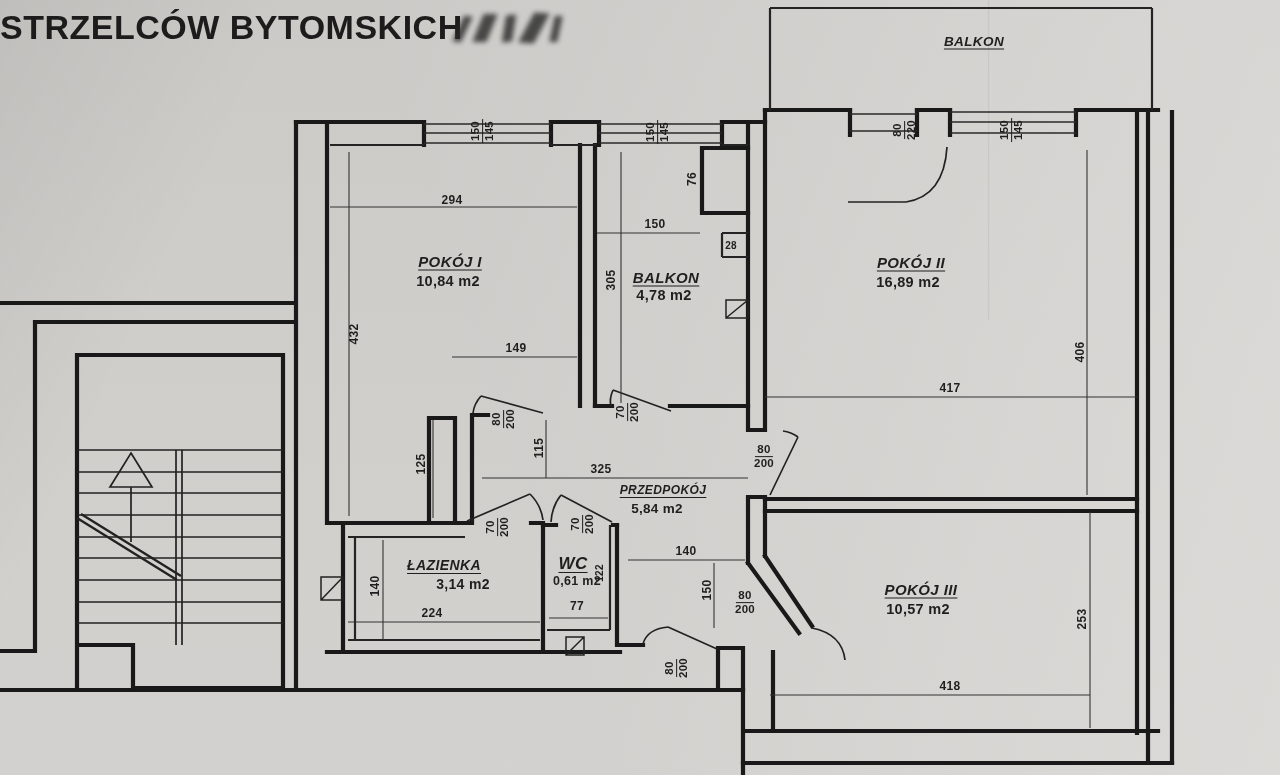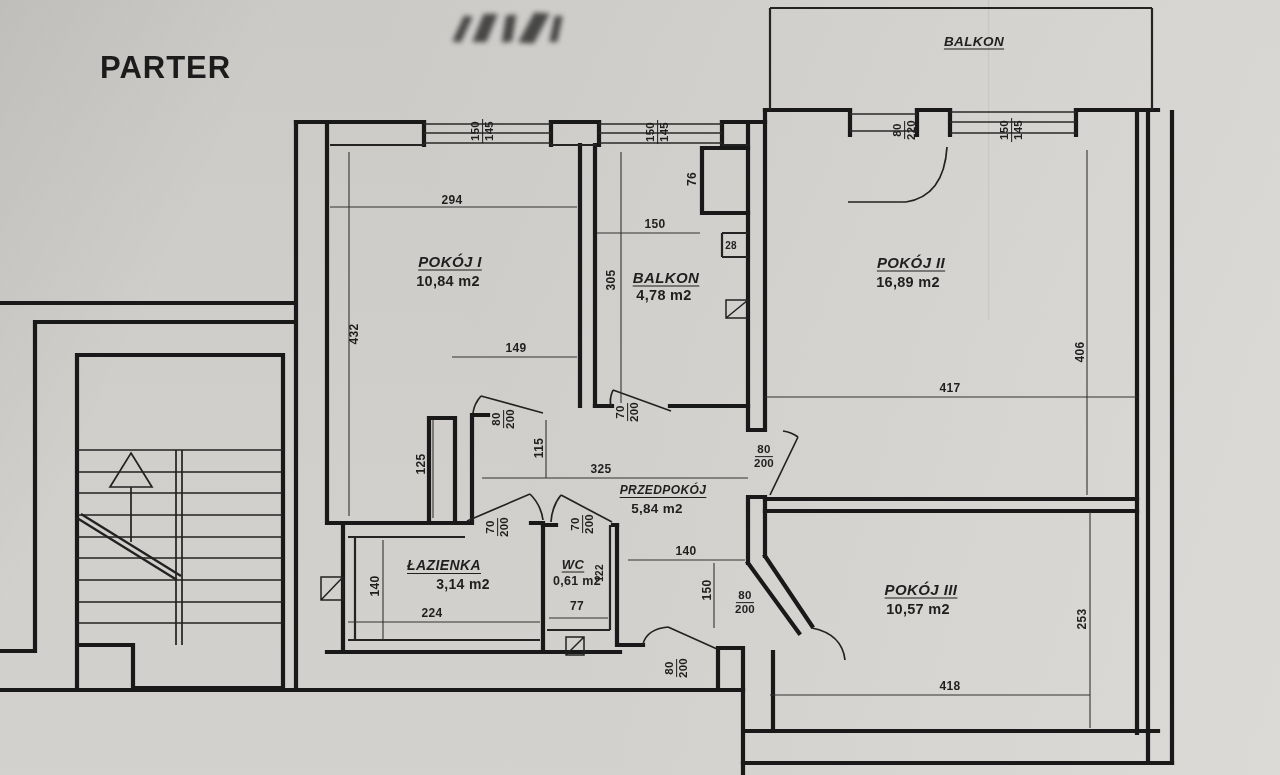--- a/index.html
+++ b/index.html
@@ -115,40 +115,40 @@
       <path d="M765,397 H1137"></path>
       <path d="M1087,150 V495"></path>
       <path d="M770,695 H1090"></path>
       <path d="M1090,512 V728"></path>
       <path d="M348,622 H540"></path>
       <path d="M549,618 H608"></path>
       <path d="M383,540 V640"></path>
     </g>
   </svg>
 
+  <div id="title">STRZELCÓW BYTOMSKICH</div>
   <div id="smudge">
       <i></i>
       <i></i>
       <i></i>
       <i></i>
       <i></i>
     </div>
-  <div id="floor">PARTER</div>
 
   <div class="lbl room-name" style="left:450px;top:261px">POKÓJ I</div>
   <div class="lbl room-area" style="left:448px;top:281px">10,84 m2</div>
   <div class="lbl room-name" style="left:666px;top:277px">BALKON</div>
   <div class="lbl room-area" style="left:664px;top:295px">4,78 m2</div>
   <div class="lbl room-name" style="left:911px;top:262px">POKÓJ II</div>
   <div class="lbl room-area" style="left:908px;top:282px">16,89 m2</div>
   <div class="lbl room-name" style="left:921px;top:589px">POKÓJ III</div>
   <div class="lbl room-area" style="left:918px;top:609px">10,57 m2</div>
   <div class="lbl room-name" style="left:444px;top:565px;font-size:14px">ŁAZIENKA</div>
   <div class="lbl room-area" style="left:463px;top:584px;font-size:14px">3,14 m2</div>
-  <div class="lbl room-name" style="left:573px;top:564px;font-size:13px">WC</div>
+  <div class="lbl room-name" style="left:573px;top:564px;font-size:17px">WC</div>
   <div class="lbl room-area" style="left:577px;top:581px;font-size:12.5px">0,61 m2</div>
   <div class="lbl room-name" style="left:663px;top:490px;font-size:12px">PRZEDPOKÓJ</div>
   <div class="lbl room-area" style="left:657px;top:508px;font-size:13.5px">5,84 m2</div>
   <div class="lbl room-name" style="left:974px;top:41px;font-size:13.5px">BALKON</div>
 
   <div class="lbl" style="left:452px;top:200px">294</div>
   <div class="lbl rot" style="left:354px;top:334px">432</div>
   <div class="lbl" style="left:516px;top:348px">149</div>
   <div class="lbl rot" style="left:421px;top:464px">125</div>
   <div class="lbl rot" style="left:692px;top:179px">76</div>

